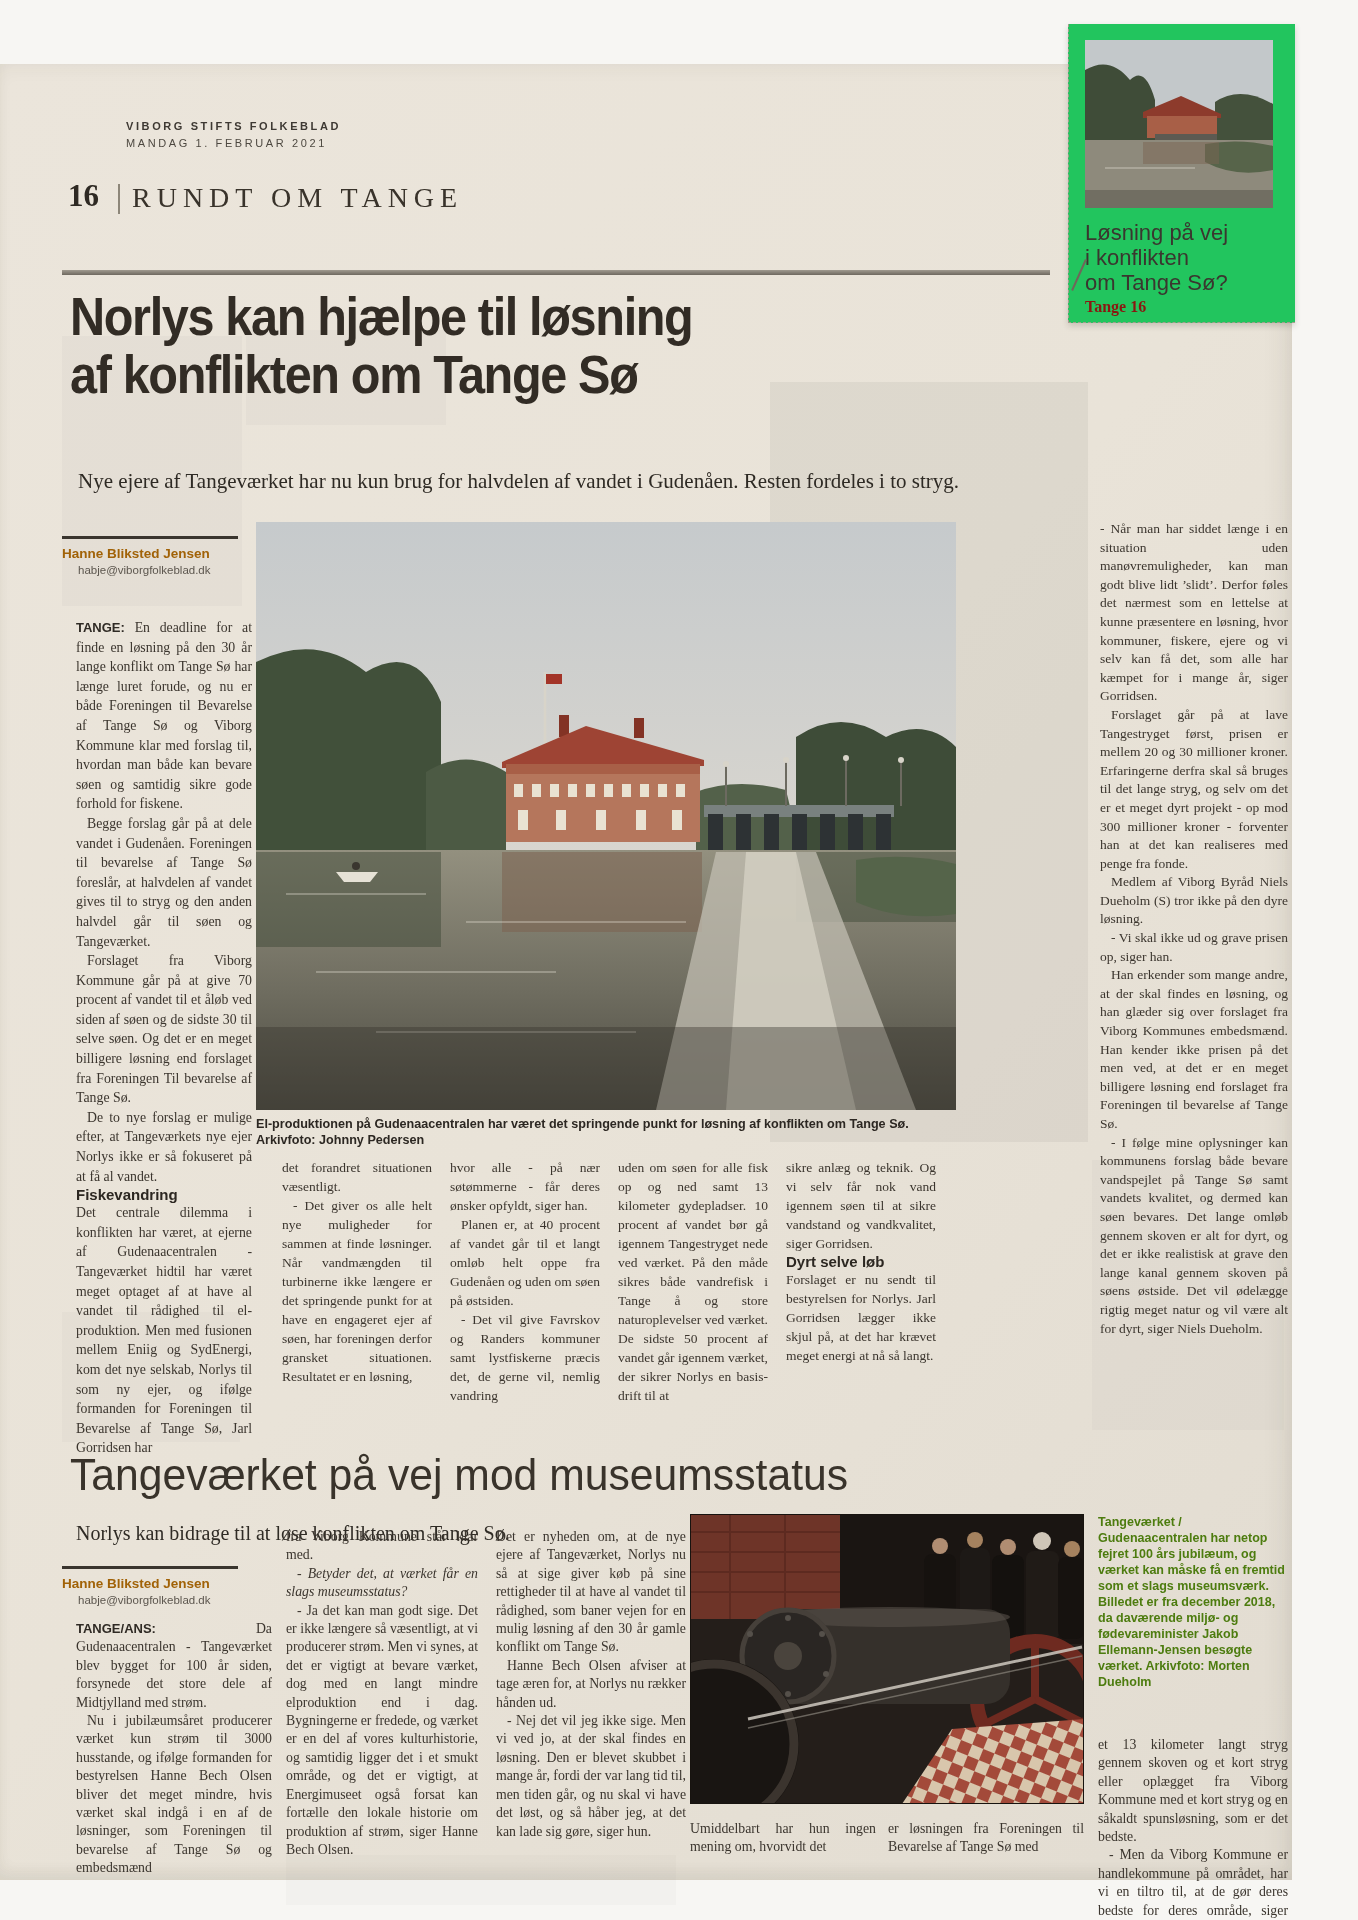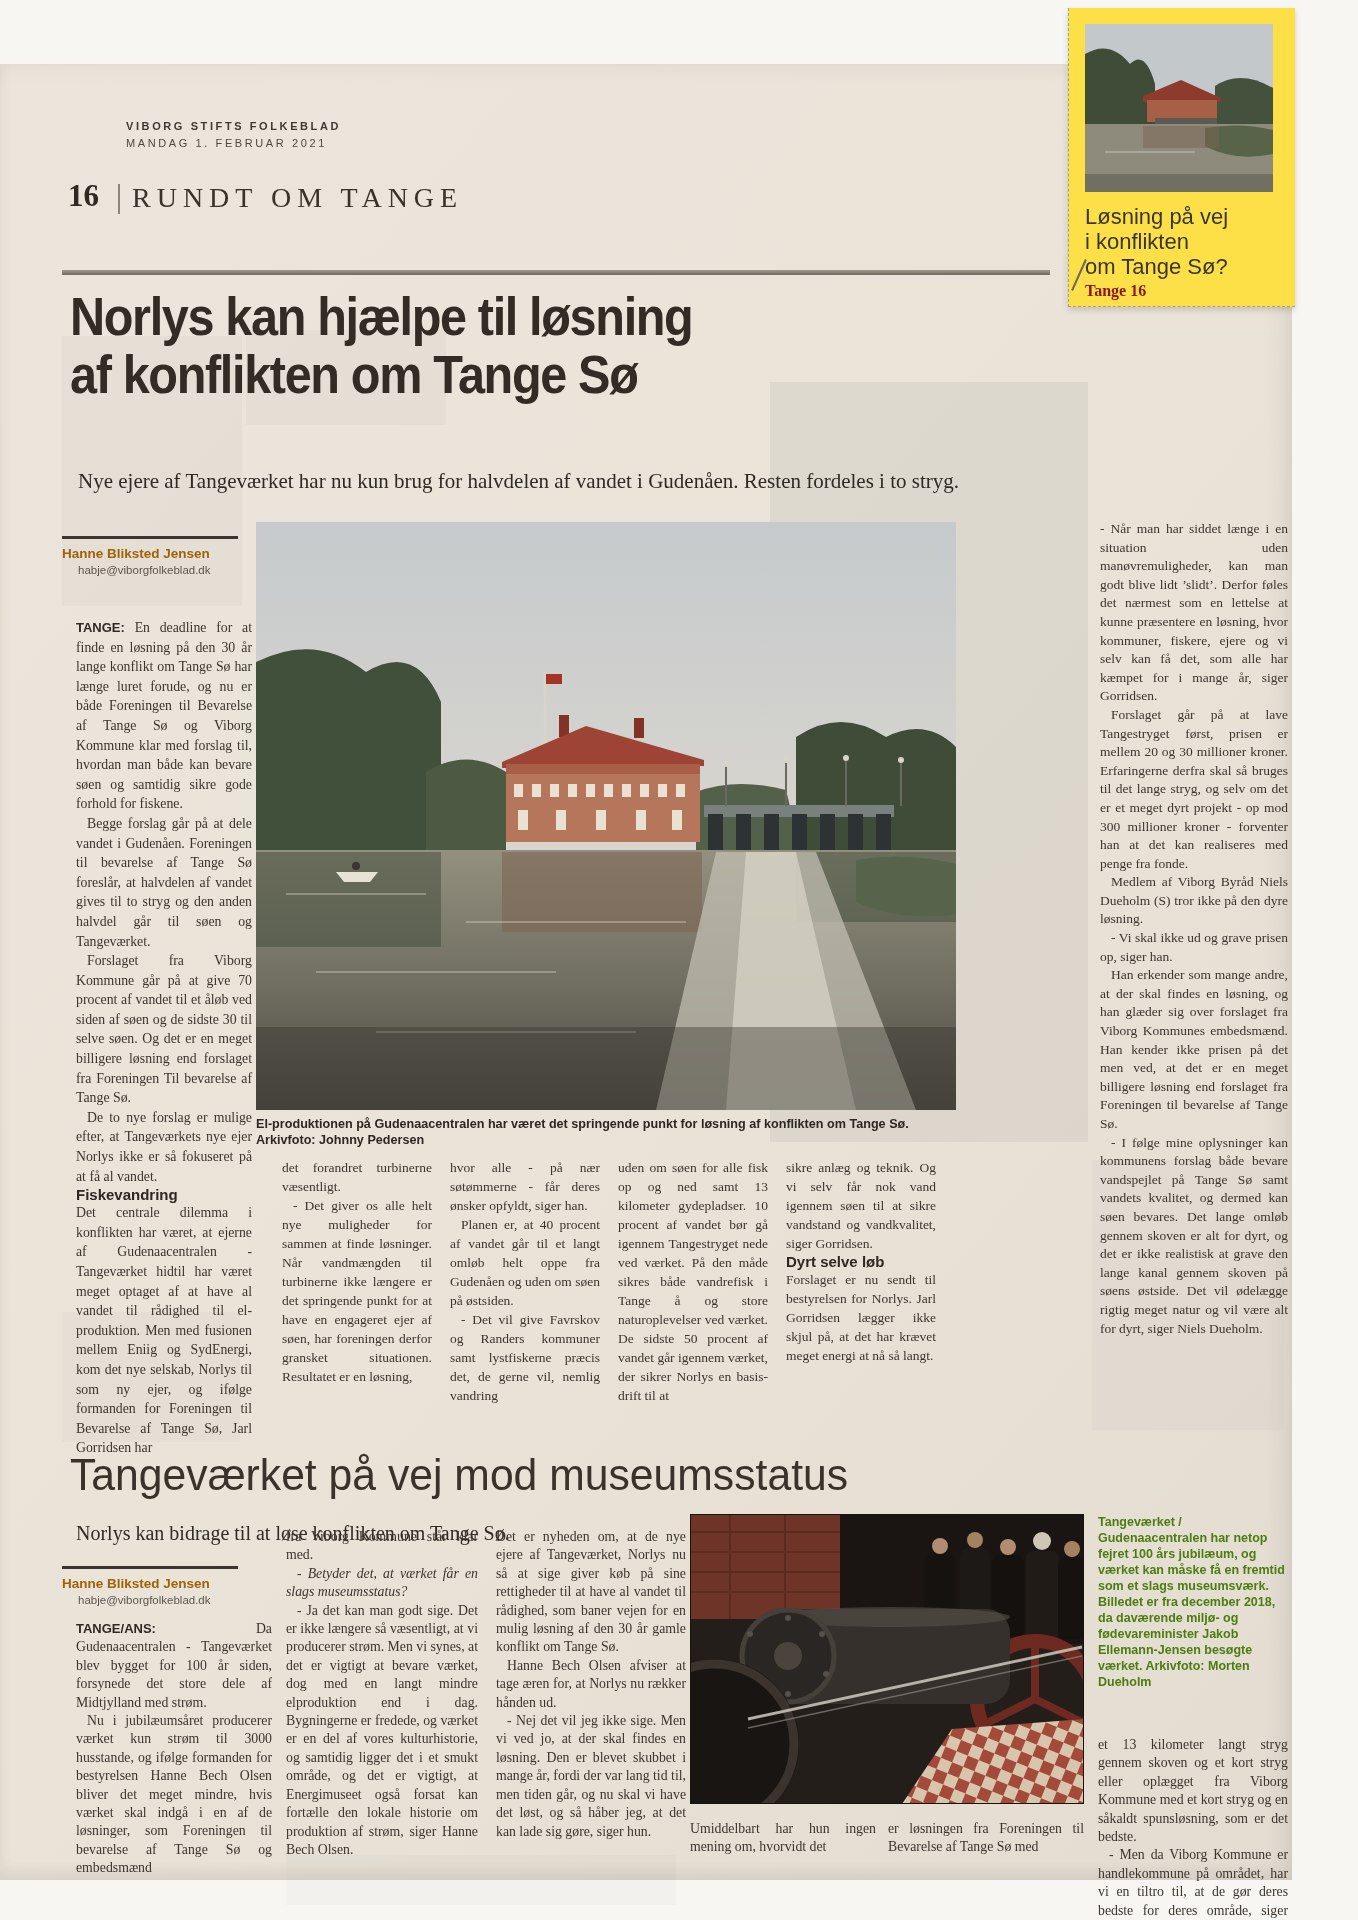--- a/index.html
+++ b/index.html
@@ -31,21 +31,21 @@
   .caption{font:700 13px/16px "Liberation Sans",sans-serif;color:#2c2722;transform:scaleX(.97);transform-origin:left top;}
   .italicq{font-style:italic;}
   
   .hl2{left:70px;top:1450px;font:400 44px "Liberation Sans",sans-serif;color:#39332b;transform:scaleX(.97);transform-origin:left top;white-space:nowrap;}
   .sub2{left:76px;top:1522px;font:400 20px "Liberation Serif",serif;color:#2f2b25;}
   .a2col{font:400 13.8px/18.4px "Liberation Serif",serif;color:#3b352e;text-align:justify;}
   .a2col p{margin:0;}
   .a2col p.ind{text-indent:11px;}
   .cap2{font:700 12.5px/16px "Liberation Sans",sans-serif;color:#4d7c0f;}
   
-  .clipping{left:1068px;top:8px;width:226px;height:298px;background:#fde047;
+  .clipping{left:1068px;top:24px;width:226px;height:298px;background:#22c55e;
             border-left:1.5px dashed #a49c8d;border-bottom:1.5px dashed #a49c8d;
             box-shadow:0 3px 6px rgba(50,45,35,.18);}
   .clip-hl{font:400 22px/25px "Liberation Sans",sans-serif;color:#3a362f;}
   .clip-ref{font:700 16px "Liberation Serif",serif;color:#8a1711;}
   .penmark{left:1078px;top:258px;width:2px;height:34px;background:#6f675a;transform:rotate(24deg);}
 </style>
 </head>
 <body>
 
 <div id="stage">
@@ -161,21 +161,21 @@
         <line x1="120" y1="510" x2="380" y2="510"></line>
     </g>
     <path d="M80,350 L122,350 L114,360 L88,360 Z" fill="#e6e2d6"></path>
     <circle cx="100" cy="344" r="4" fill="#3a362f"></circle>
     <rect y="505" width="700" height="83" fill="#37352e" opacity=".4"></rect>
   </svg>
 
   <div class="abs caption" style="left:256px;top:1116px;width:712px;">El-produktionen på Gudenaacentralen har været det springende punkt for løsning af konflikten om Tange Sø. Arkivfoto: Johnny Pedersen</div>
 
   <div class="abs bodycol" style="left:282px;top:1158px;width:150px;font-size:13.5px;line-height:19px;">
-    <p>det forandret turbinerne væsentligt.</p>
+    <p>det forandret situationen væsentligt.</p>
     <p class="ind">- Det giver os alle helt nye muligheder for sammen at finde løsninger. Når vandmængden til turbinerne ikke længere er det springende punkt for at have en engageret ejer af søen, har foreningen derfor gransket situationen. Resultatet er en løsning,</p>
   </div>
   <div class="abs bodycol" style="left:450px;top:1158px;width:150px;font-size:13.5px;line-height:19px;">
     <p>hvor alle - på nær søtømmerne - får deres ønsker opfyldt, siger han.</p>
     <p class="ind">Planen er, at 40 procent af vandet går til et langt omløb helt oppe fra Gudenåen og uden om søen på østsiden.</p>
     <p class="ind">- Det vil give Favrskov og Randers kommuner samt lystfiskerne præcis det, de gerne vil, nemlig vandring</p>
   </div>
   <div class="abs bodycol" style="left:618px;top:1158px;width:150px;font-size:13.5px;line-height:19px;">
     <p>uden om søen for alle fisk op og ned samt 13 kilometer gydepladser. 10 procent af vandet bør gå igennem Tangestryget nede ved værket. På den måde sikres både vandrefisk i Tange å og store naturoplevelser ved værket. De sidste 50 procent af vandet går igennem værket, der sikrer Norlys en basis-drift til at</p>
   </div>

